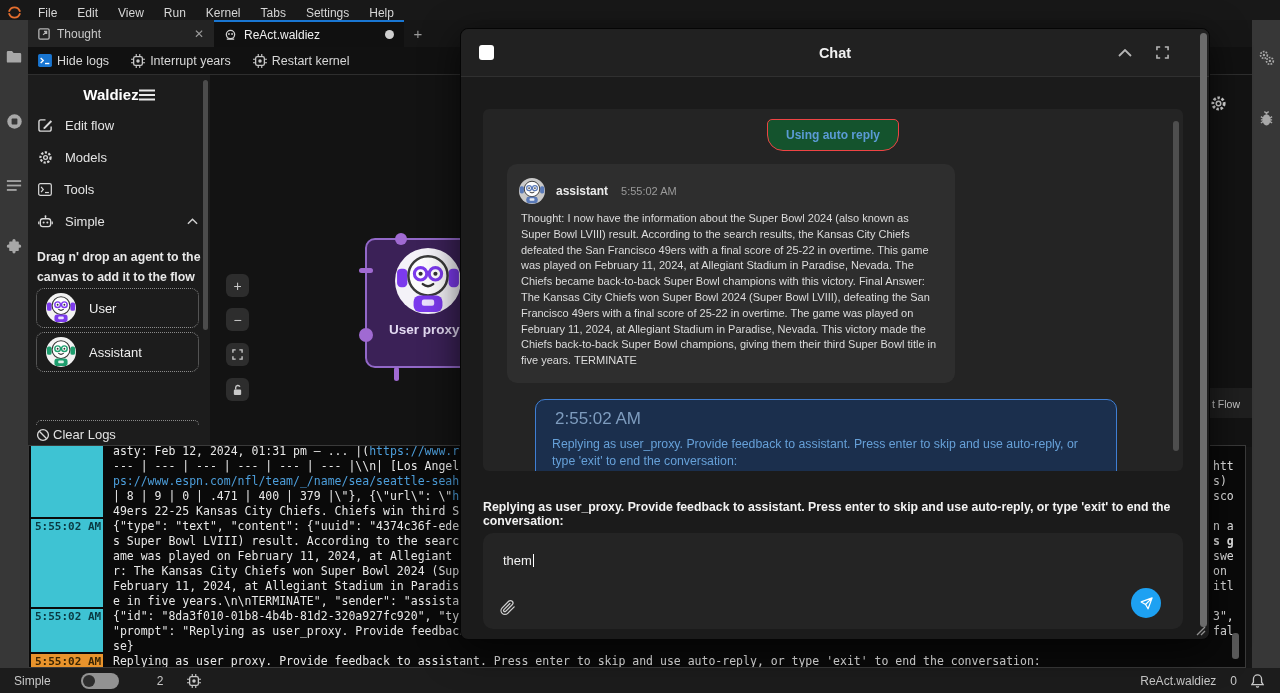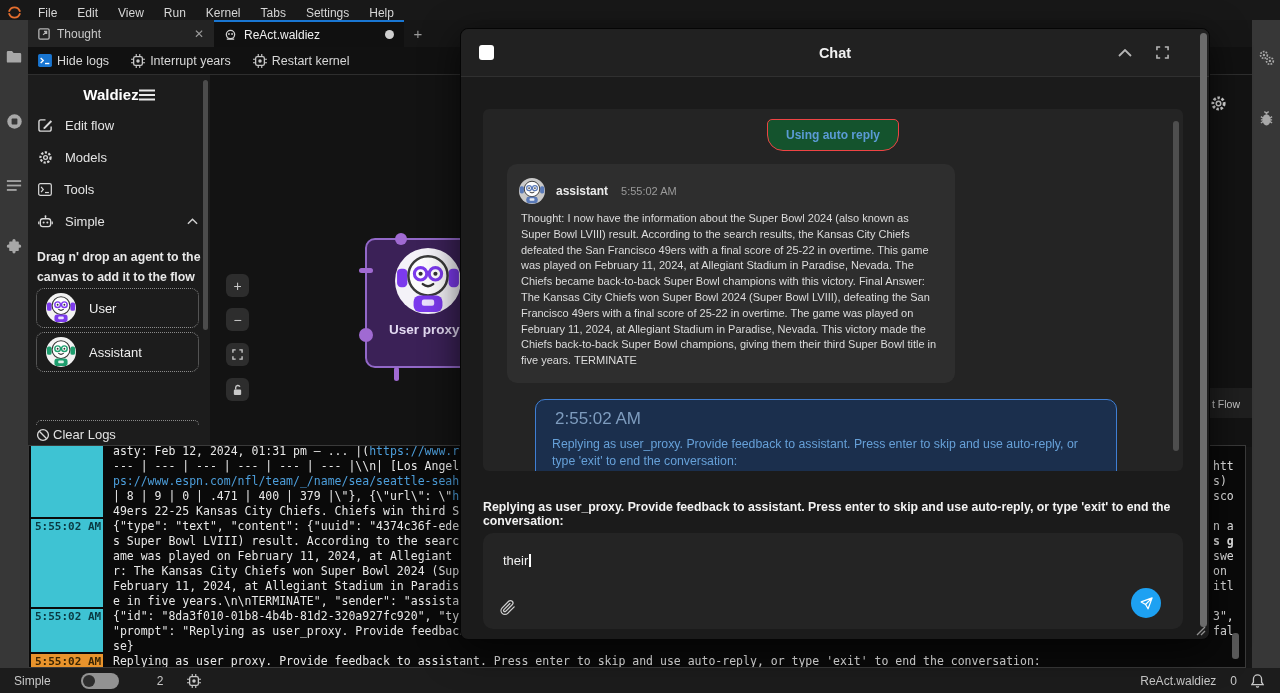--- a/index.html
+++ b/index.html
@@ -485,21 +485,21 @@
       <div class="reply-time">2:55:02 AM</div>
       <div class="reply-text">Replying as user_proxy. Provide feedback to assistant. Press enter to skip and use auto-reply, or type 'exit' to end the conversation:</div>
     </div>
 
     <div class="msgs-scroll"></div>
   </div>
 
   <div class="prompt-label">Replying as user_proxy. Provide feedback to assistant. Press enter to skip and use auto-reply, or type 'exit' to end the conversation:</div>
 
   <div class="inputbox">
-    <div class="input-text"><span>their</span><span class="caret"></span></div>
+    <div class="input-text"><span>them</span><span class="caret"></span></div>
     <div class="clip-btn">
       <svg width="17" height="17" viewBox="0 0 24 24">
           <path d="M21.44 11.05 12.25 20.24a5.5 5.5 0 0 1-7.78-7.78L13.66 3.27a3.5 3.5 0 0 1 4.95 4.95l-9.2 9.19a1.75 1.75 0 0 1-2.47-2.47l8.49-8.49" fill="none" stroke="#cfcfcf" stroke-width="1.8" stroke-linecap="round"></path>
         </svg>
     </div>
     <div class="send-btn">
       <svg width="15" height="15" viewBox="0 0 24 24">
           <path d="M21 3 10.5 13.5M21 3l-6.5 17.5-4-7-7-4L21 3z" fill="none" stroke="#fff" stroke-width="2" stroke-linejoin="round"></path>
         </svg>
     </div>

